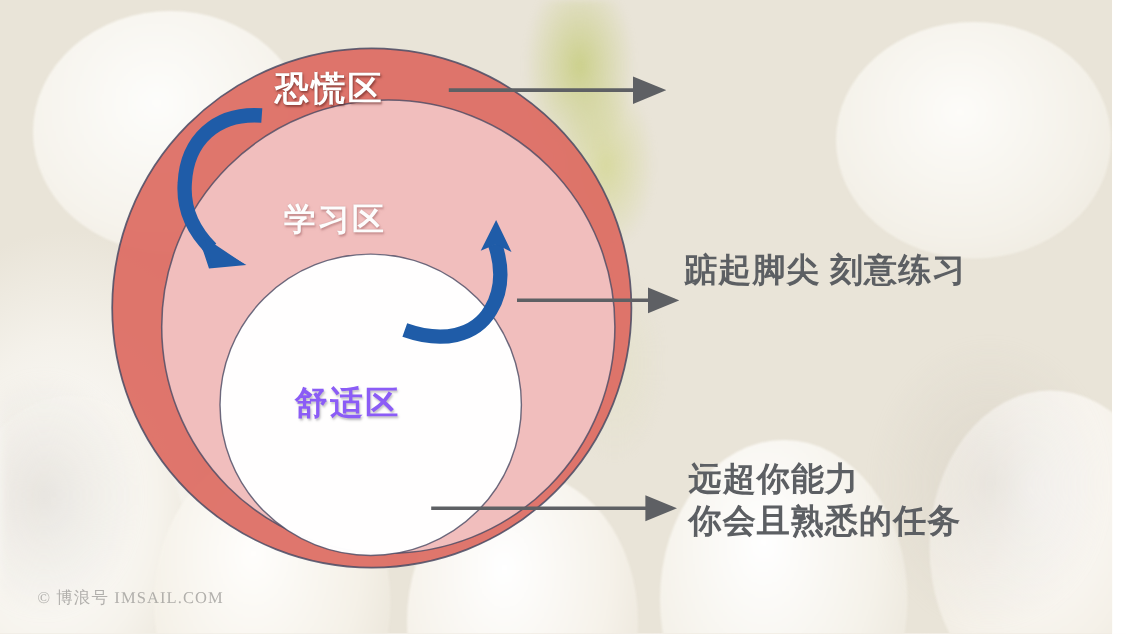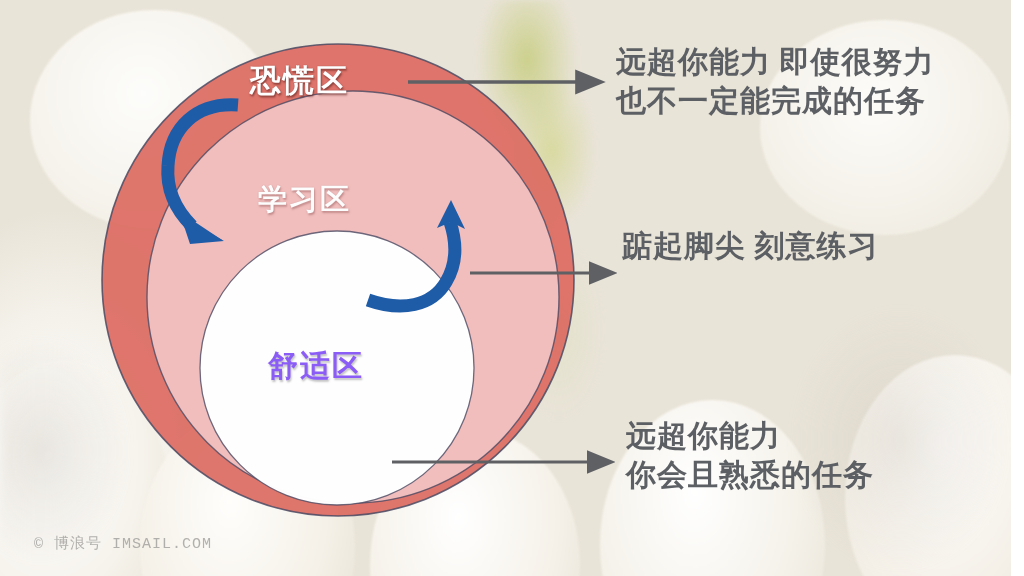--- a/index.html
+++ b/index.html
@@ -123,21 +123,21 @@
   #callout-panic    { left: 616px; top: 42px;  }
   #callout-learning { left: 622px; top: 226px; }
   #callout-comfort  { left: 626px; top: 416px; }
 
   
   #watermark {
     position: absolute;
     left: 34px;
     top: 534px;
     z-index: 5;
-    font-family: Liberation Mono, monospace;
+    font-family: Liberation Serif, serif;
     font-size: 15px;
     letter-spacing: 1px;
     color: rgba(150,148,146,.72);
     white-space: nowrap;
     user-select: none;
   }
 </style>
 </head>
 <body>
 
@@ -204,24 +204,20 @@
 
     <line x1="392" y1="462" x2="611" y2="462" stroke="#5E6064" stroke-width="3.2" marker-end="url(#arrowhead-gray)"></line>
   </svg>
 
   <div class="ring-label" id="label-panic">恐慌区</div>
 
   <div class="ring-label" id="label-learning">学习区</div>
 
   <div class="ring-label" id="label-comfort">舒适区</div>
 
-  <div class="callout" id="callout-panic">
-    <span class="ln">远超你能力 即使很努力</span>
-    <span class="ln">也不一定能完成的任务</span>
-  </div>
 
   <div class="callout" id="callout-learning">
     <span class="ln">踮起脚尖 刻意练习</span>
   </div>
 
   <div class="callout" id="callout-comfort">
     <span class="ln">远超你能力</span>
     <span class="ln">你会且熟悉的任务</span>
   </div>
 

